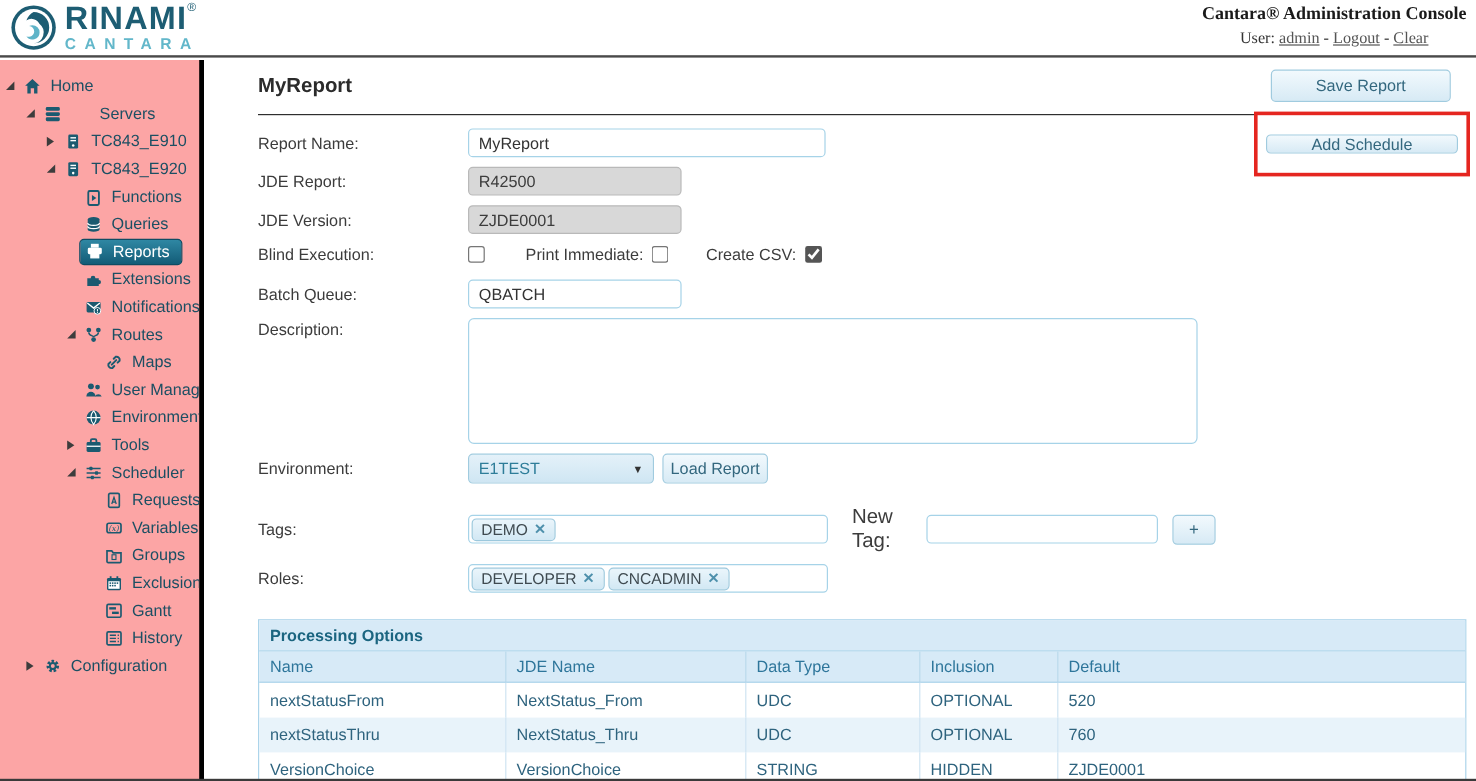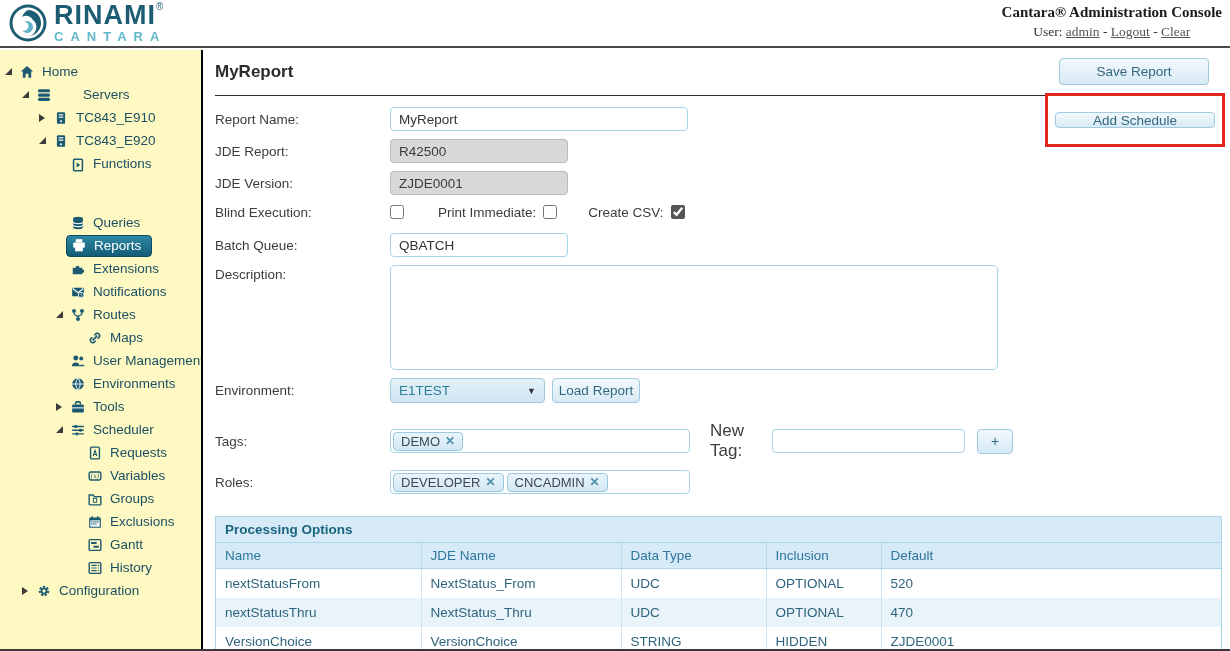--- a/index.html
+++ b/index.html
@@ -14,22 +14,22 @@
   .logo-text { margin-left:6px; line-height:1; }
   .logo-brand { font-size:27px; font-weight:bold; letter-spacing:1px; color:#1d5d73; }
   .logo-reg { font-size:10px; vertical-align:top; color:#1d5d73; }
   .logo-sub { font-size:13px; font-weight:bold; letter-spacing:7px; color:#62b7ca; margin-top:1px; }
   .header-right { position:absolute; right:8px; top:4px; text-align:center;font-family:Liberation Serif, serif; }
   .console-title { font-size:15px; font-weight:bold; color:#1a1a1a; }
   .user-line { font-size:13.5px; color:#333; margin-top:3px; }
   .user-line a { color:#555; text-decoration:underline; cursor:pointer; }
 
   
-  .sidebar { position:absolute; top:50px; left:0; width:203px; height:601px;
-             border-right:2px solid #000000; padding-top:10px; background:#fef9c3; overflow:hidden; }
+  .sidebar { position:absolute; top:50px; left:0; width:170px; height:601px;
+             border-right:4px solid #000000; padding-top:10px; background:#fca5a5; overflow:hidden; }
   .tree-row { display:flex; align-items:center; height:23px; font-size:13.5px;
               color:#1c4f63; white-space:nowrap; cursor:pointer; }
   .exp { width:13px; height:10px; display:inline-flex; align-items:center; flex:none; }
   .exp .tri-collapsed { width:0; height:0; border-top:4px solid transparent;
         border-bottom:4px solid transparent; border-left:6px solid #3c3c3c; }
   .exp .tri-expanded { width:0; height:0; border-bottom:7px solid #3c3c3c;
         border-left:7px solid transparent; }
   .tree-icon { width:17px; height:15px; display:inline-flex; align-items:center;
                justify-content:center; flex:none; margin-right:4px; }
   .tree-icon svg { width:14px; height:14px; }
@@ -195,21 +195,21 @@
       <span class="tree-label-wrap" style="display: inline-flex; align-items: flex-end;">
         <span class="tree-icon">
           <svg viewBox="0 0 12 12">
             <rect x="2.2" y="1" width="7.6" height="10" rx="1" fill="none" stroke="#1b5a70" stroke-width="1.3"></rect>
             <path d="M4.8 3.9 8 6 4.8 8.1Z" fill="#1b5a70"></path>
           </svg>
         </span>
         <span class="tree-label">Functions</span>
       </span>
     </div>
-    <div class="tree-row" style="padding-left: 56px; margin-top: 36px;">
+    <div class="tree-row" style="padding-left: 56px;">
       <span class="exp"></span>
       <span class="tree-label-wrap" style="display: inline-flex; align-items: center;">
         <span class="tree-icon">
           <svg viewBox="0 0 12 12">
             <ellipse cx="6" cy="2.4" rx="4.2" ry="1.7" fill="#1b5a70"></ellipse>
             <path d="M1.8 2.4V9.6a4.2 1.7 0 0 0 8.4 0V2.4Z" fill="#1b5a70"></path>
             <path d="M1.8 5a4.2 1.7 0 0 0 8.4 0M1.8 7.4a4.2 1.7 0 0 0 8.4 0" stroke="#fff" fill="none" stroke-width=".9"></path>
           </svg>
         </span>
         <span class="tree-label">Queries</span>
@@ -545,21 +545,21 @@
             <td>NextStatus_From</td>
             <td>UDC</td>
             <td>OPTIONAL</td>
             <td>520</td>
           </tr>
           <tr class="alt">
             <td>nextStatusThru</td>
             <td>NextStatus_Thru</td>
             <td>UDC</td>
             <td>OPTIONAL</td>
-            <td>470</td>
+            <td>760</td>
           </tr>
           <tr>
             <td>VersionChoice</td>
             <td>VersionChoice</td>
             <td>STRING</td>
             <td>HIDDEN</td>
             <td>ZJDE0001</td>
           </tr>
         </tbody>
     </table>

